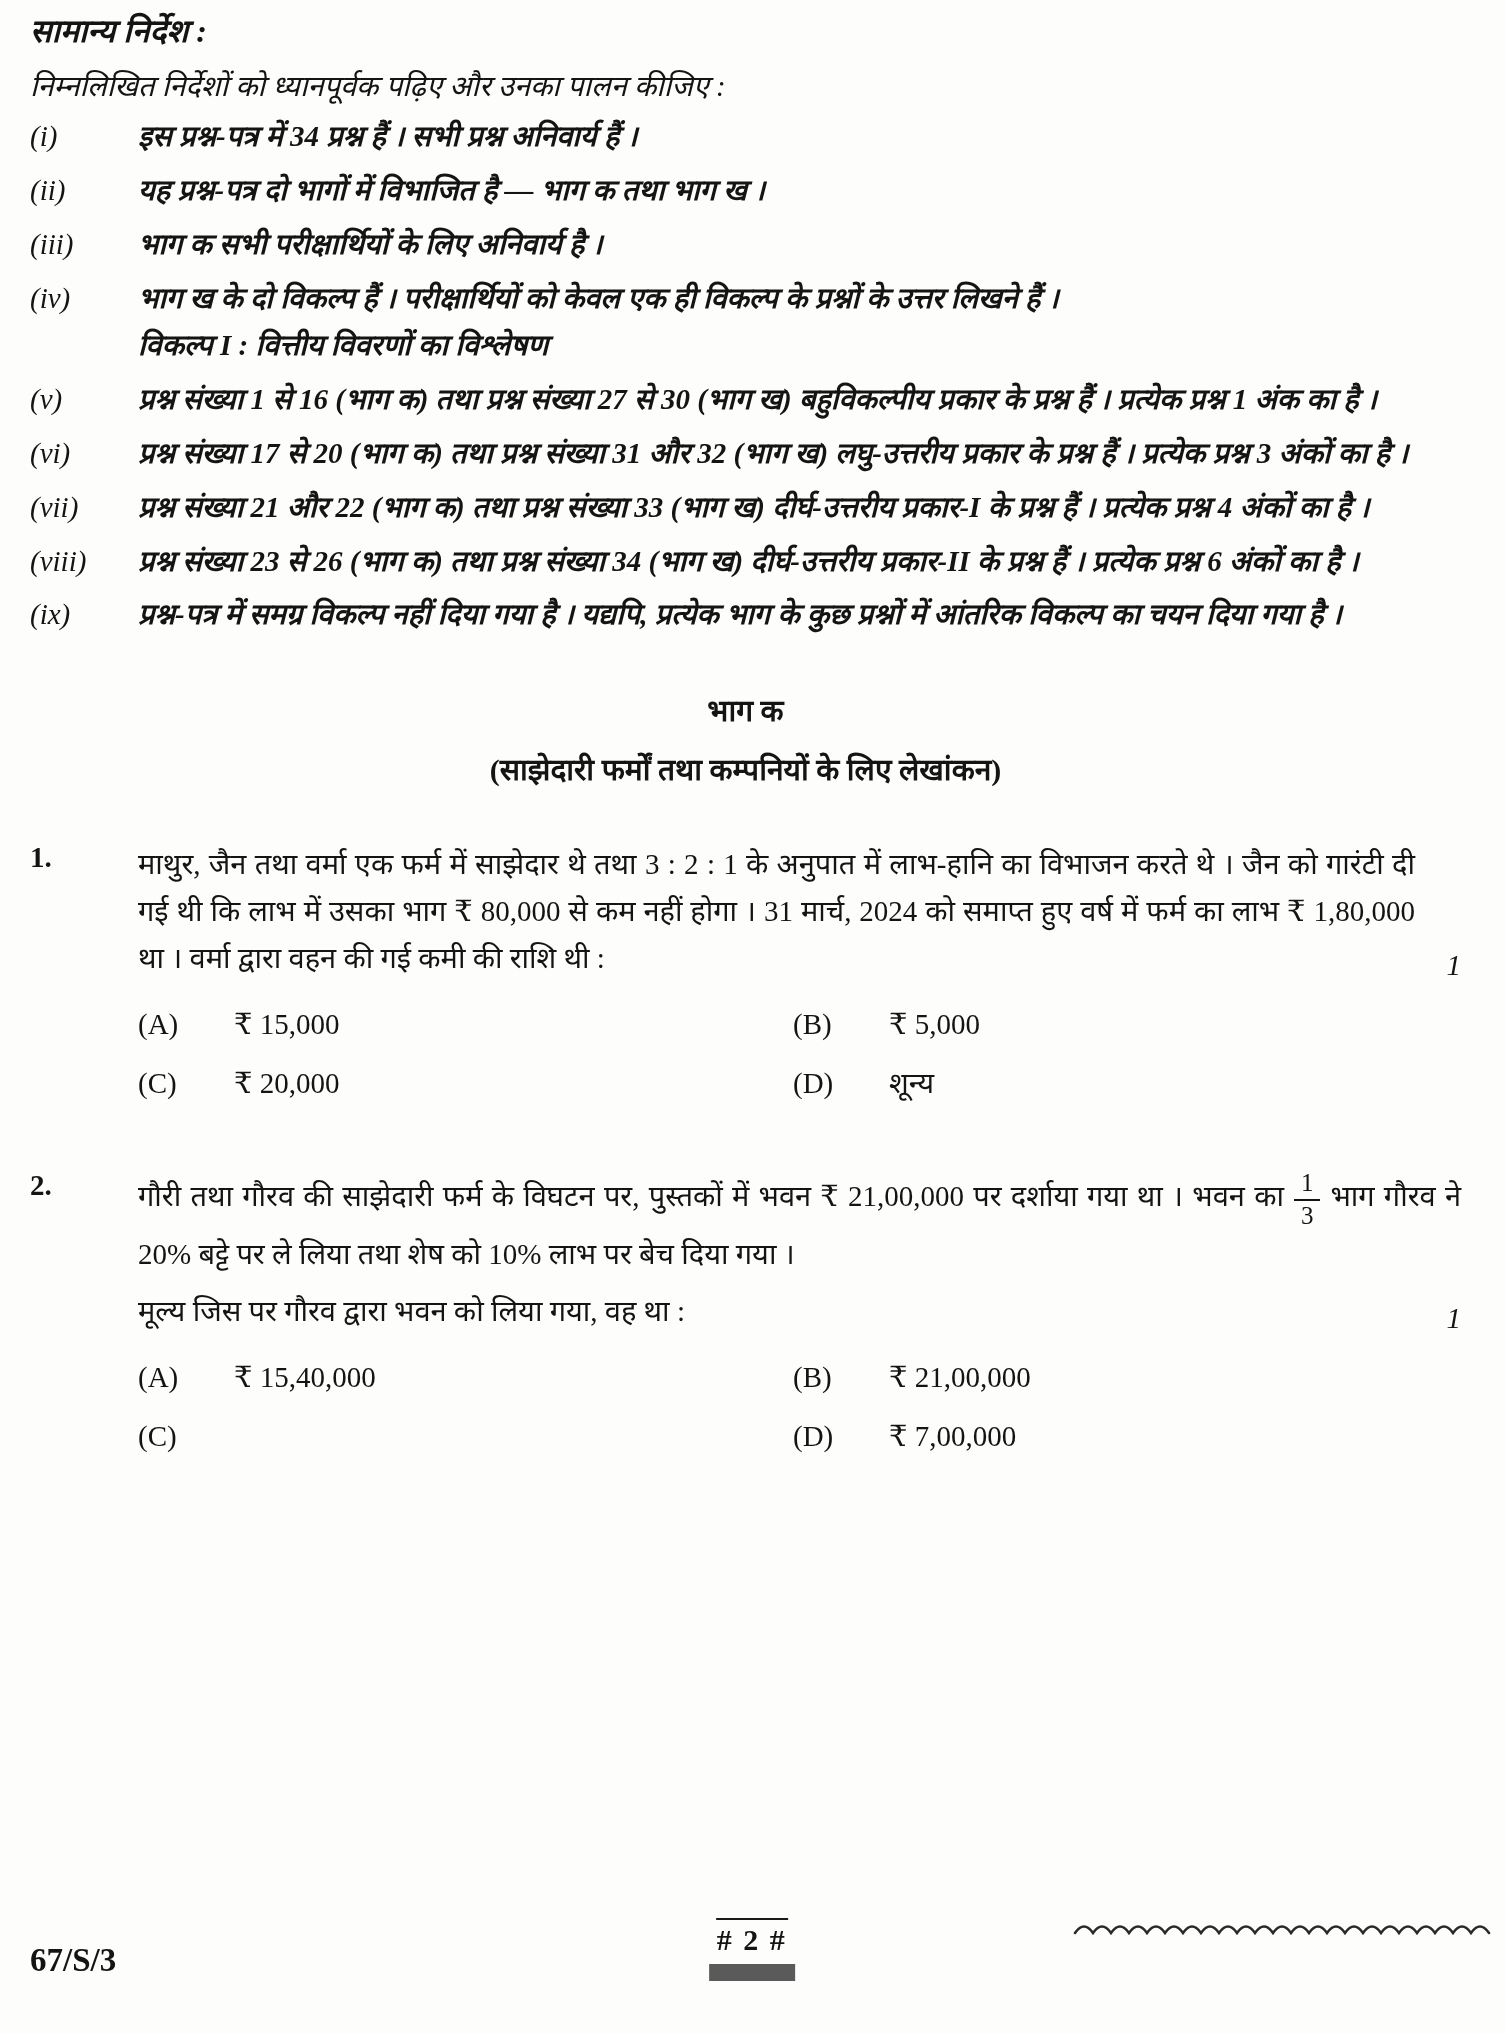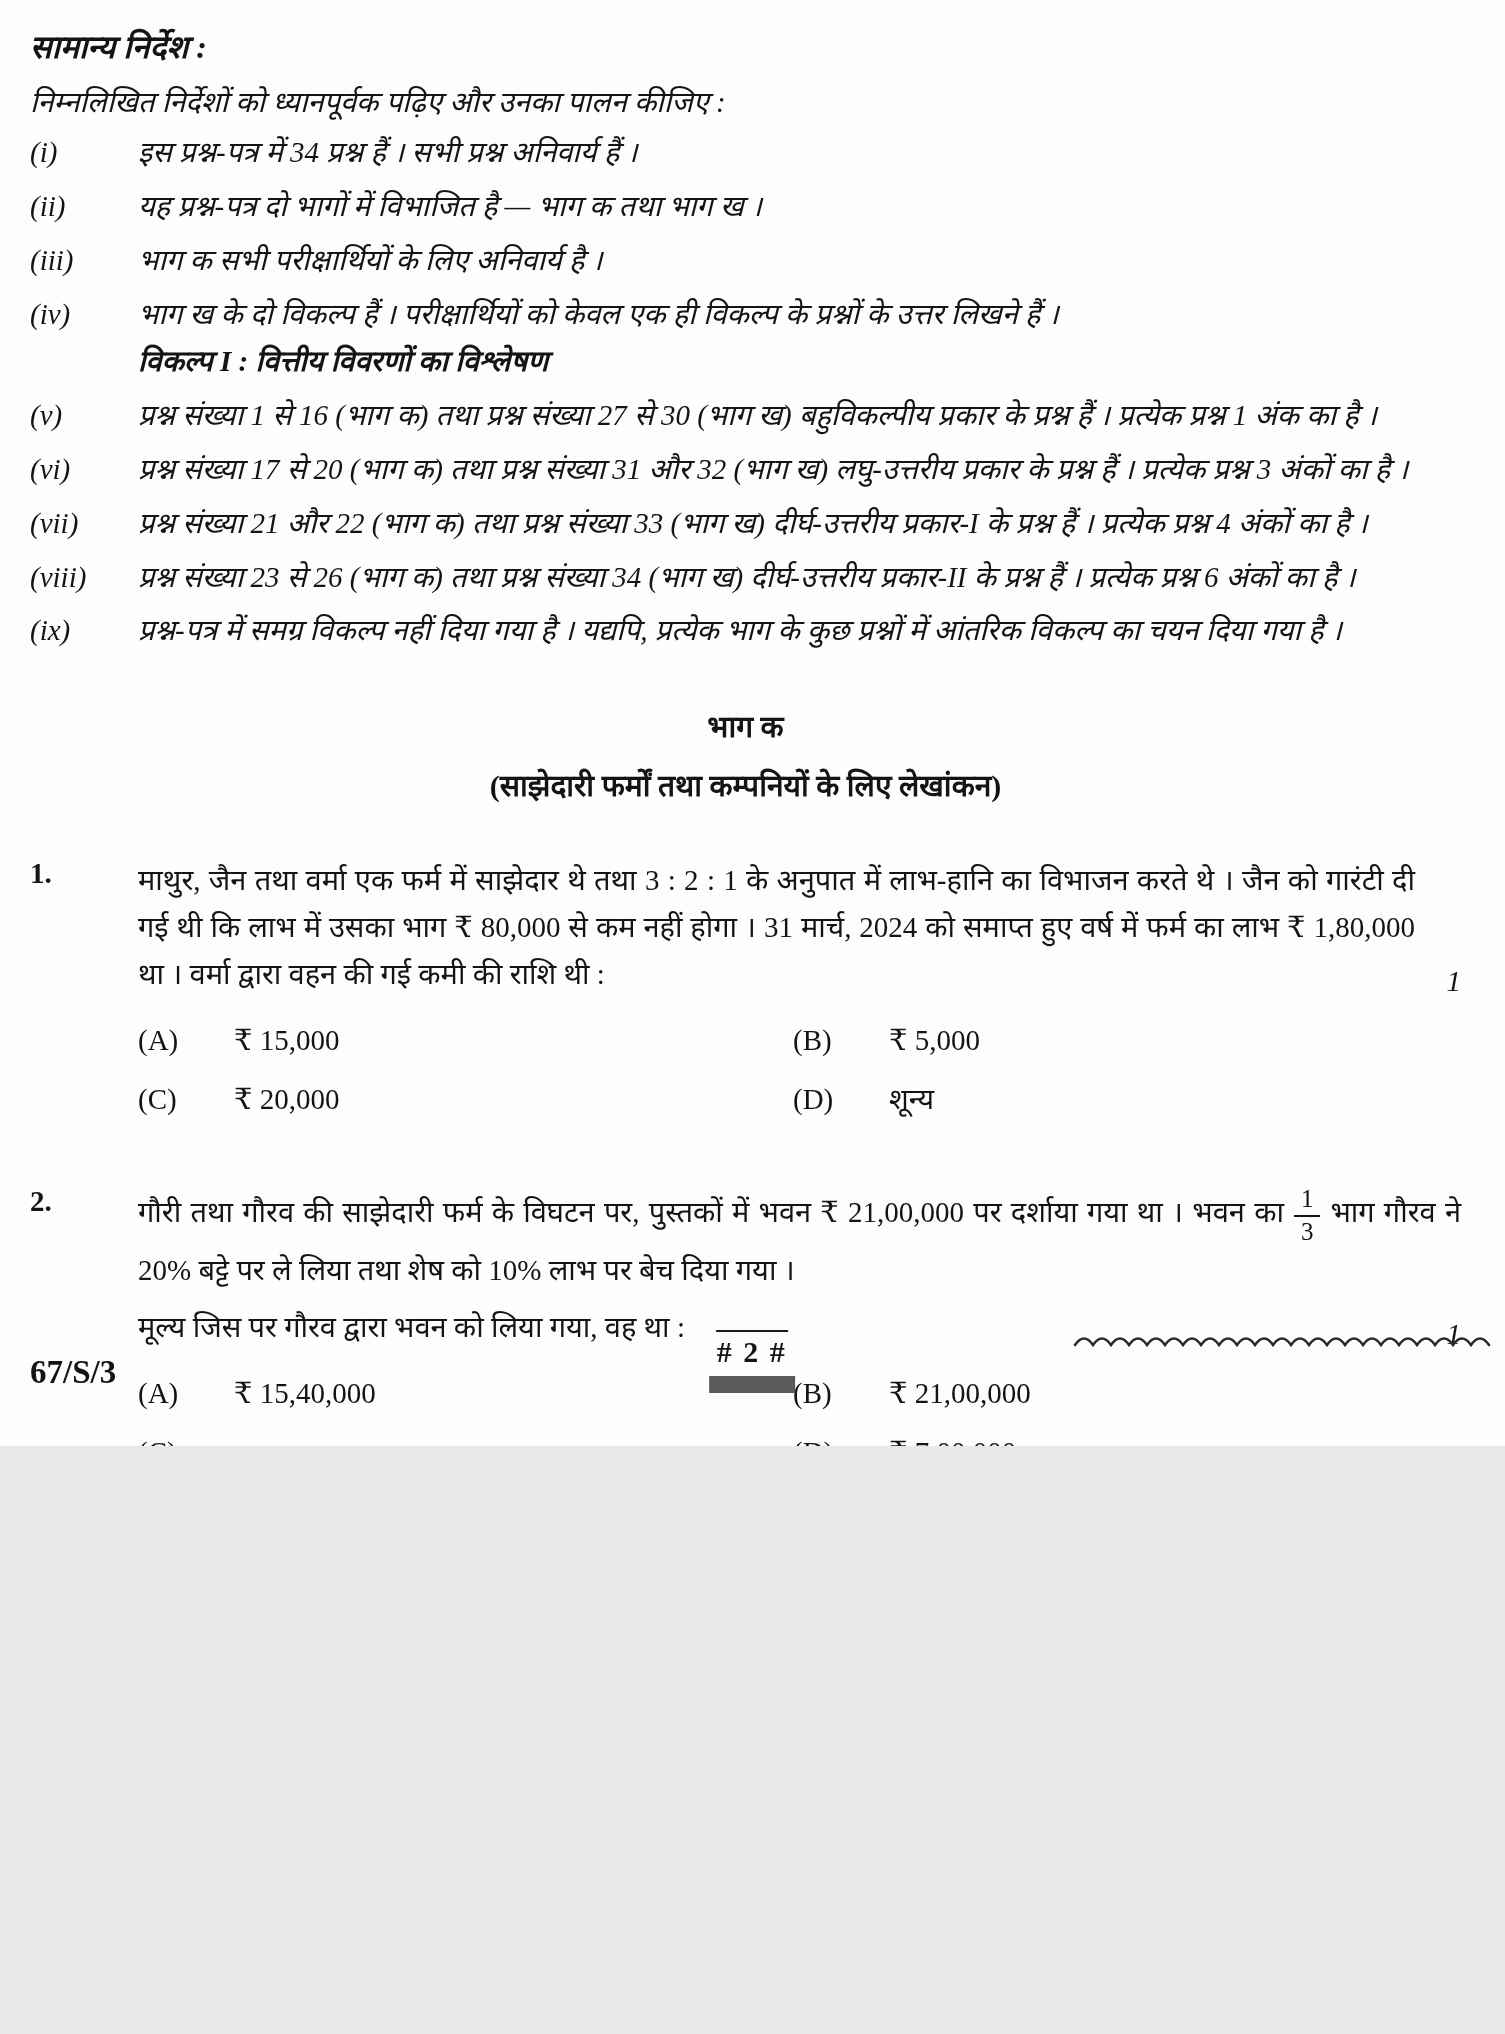--- a/index.html
+++ b/index.html
@@ -1,37 +1,37 @@
 <!DOCTYPE html>
 <html><head>
 <meta charset="utf-8">
 <style>
   * { margin:0; padding:0; box-sizing:border-box; }
   html,body { background:#e8e8e8; }
   .page {
     position:relative;
-    width:1505px; height:1446px;
+    width:1505px; height:2034px;
     margin:0 auto;
     background:#fdfdfb;
     color:#141414;
     font-family:"Liberation Serif","DejaVu Serif",serif;
-    padding:24px 44px 0 30px;
+    padding:8px 44px 0 30px;
     overflow:hidden;
   }
 
   
   .instr { font-style:italic; }
   .instr-heading {
     font-size:32px; font-weight:bold; font-style:italic;
     margin-bottom:14px;
   }
   .instr-intro { font-size:29px; margin-bottom:10px; }
   .instr-item { display:flex; font-size:29px; line-height:1.55; margin-bottom:9px; }
   .instr-num { width:108px; flex:none; }
-  .instr-text { flex:1; text-align:justify; }
+  .instr-text { flex:1; text-align:justify;font-weight:bold; }
   .instr-text-wrap { flex:1; }
   .sub-option { font-weight:bold; margin-top:2px; text-align:left; }
 
   
   .section-title {
     text-align:center; font-weight:bold; font-size:30px; margin-top:52px;
   }
   .section-subtitle {
     text-align:center; font-weight:bold; font-size:30px; margin-top:18px;
   }

